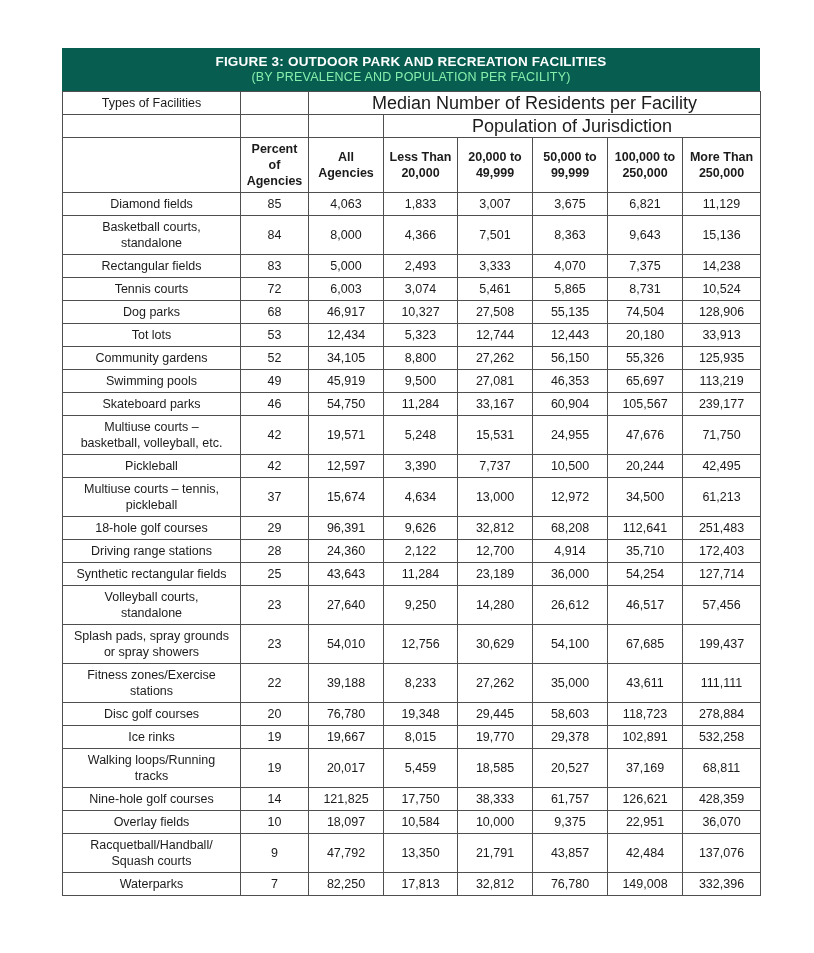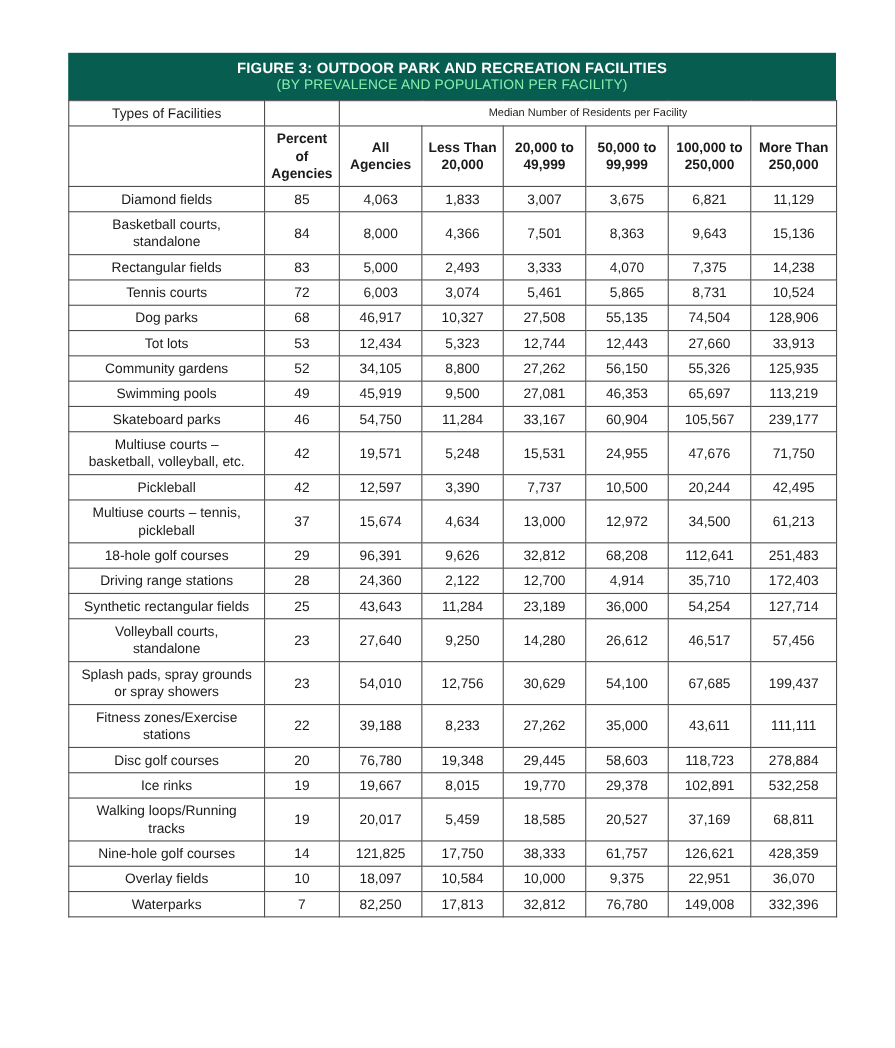--- a/index.html
+++ b/index.html
@@ -64,21 +64,21 @@
   }
   td.corner, td.name {
     text-align: left;
     padding-left: 5px;
     white-space: pre-line;
     margin-left: 45px;
   }
   tr.hrow1 td { height: 16px; }
   tr.hrow2 td { height: 15px; }
   tr.hrow3 th, tr.hrow3 td { height: 40px; }
-  td.group-span { font-size: 10px; }
+  td.group-span { font-size: 18px; }
 </style>
 </head>
 <body>
 
 <div class="page">
   <div class="figure-wrap">
 
     <div class="fig-header">
       <div class="fig-title">FIGURE 3: OUTDOOR PARK AND RECREATION FACILITIES</div>
       <div class="fig-subtitle">(BY PREVALENCE AND POPULATION PER FACILITY)</div>
@@ -93,20 +93,26 @@
         <col style="width:75px">
         <col style="width:75px">
         <col style="width:75px">
         <col style="width:78px">
       </colgroup>
       <thead>
         <tr class="hrow1">
           <td class="corner">Types of Facilities</td>
           <td></td>
           <td class="group-span" colspan="6">Median Number of Residents per Facility</td>
+        </tr>
+        <tr class="hrow2">
+          <td></td>
+          <td></td>
+          <td></td>
+          <td class="group-span" colspan="5">Population of Jurisdiction</td>
         </tr>
         <tr class="hrow3">
           <td></td>
           <th class="colhead">Percent of
 Agencies</th>
           <th class="colhead">All
 Agencies</th>
           <th class="colhead">Less Than
 20,000</th>
           <th class="colhead">20,000 to
@@ -171,21 +177,21 @@
             <td>74,504</td>
             <td>128,906</td>
           </tr>
           <tr>
             <td class="name">Tot lots</td>
             <td>53</td>
             <td>12,434</td>
             <td>5,323</td>
             <td>12,744</td>
             <td>12,443</td>
-            <td>27,660</td>
+            <td>20,180</td>
             <td>33,913</td>
           </tr>
           <tr>
             <td class="name">Community gardens</td>
             <td>52</td>
             <td>34,105</td>
             <td>8,800</td>
             <td>27,262</td>
             <td>56,150</td>
             <td>55,326</td>
@@ -351,20 +357,31 @@
             <td class="name">Overlay fields</td>
             <td>10</td>
             <td>18,097</td>
             <td>10,584</td>
             <td>10,000</td>
             <td>9,375</td>
             <td>22,951</td>
             <td>36,070</td>
           </tr>
           <tr>
+            <td class="name">Racquetball/Handball/
+Squash courts</td>
+            <td>9</td>
+            <td>47,792</td>
+            <td>13,350</td>
+            <td>21,791</td>
+            <td>43,857</td>
+            <td>42,484</td>
+            <td>137,076</td>
+          </tr>
+          <tr>
             <td class="name">Waterparks</td>
             <td>7</td>
             <td>82,250</td>
             <td>17,813</td>
             <td>32,812</td>
             <td>76,780</td>
             <td>149,008</td>
             <td>332,396</td>
           </tr>
         </tbody>

